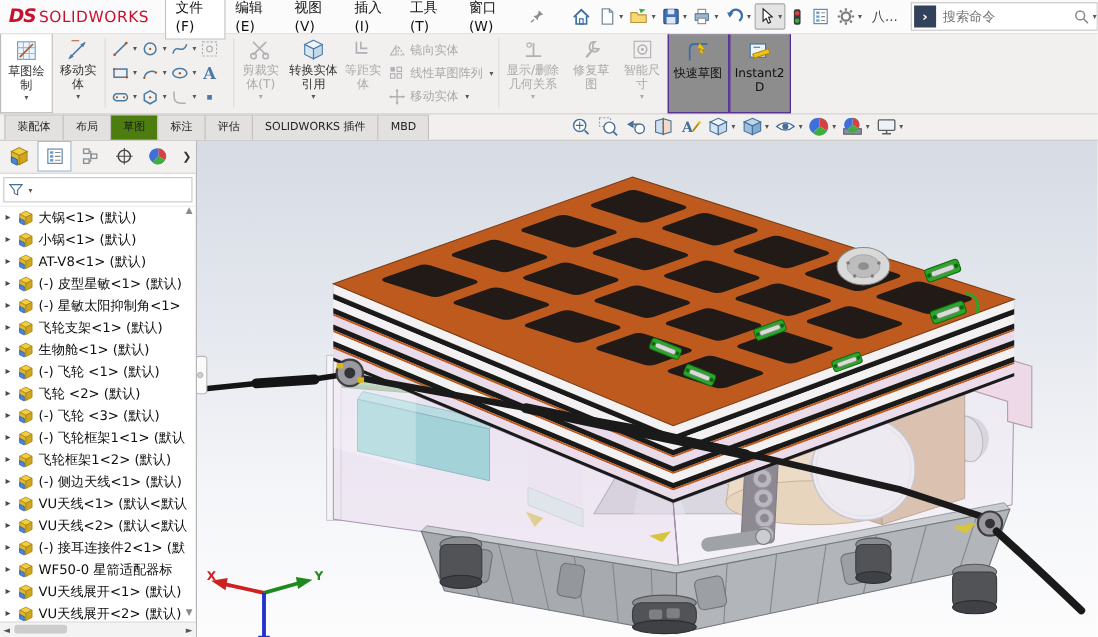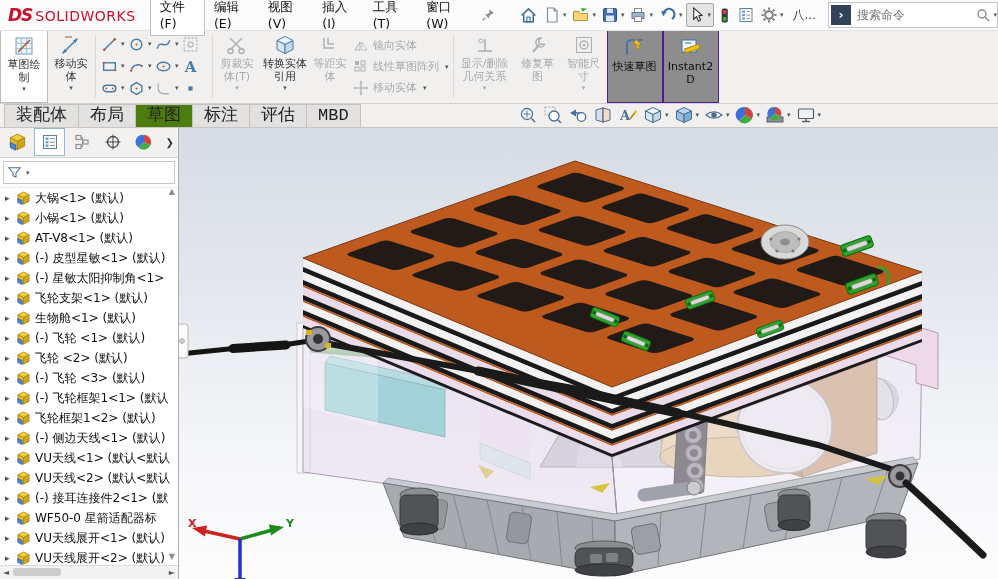--- a/index.html
+++ b/index.html
@@ -38,22 +38,22 @@
   .bigbtn.dark .lbl{width:50px;}
   .disabled,.disabled .dcaret{color:#a9a9a9!important;}
   .entity-grid{display:grid;grid-template-columns:repeat(4,27px);grid-auto-rows:22px;padding:3px 2px 0 4px;}
   .ent{display:flex;align-items:center;gap:1px;}
   .stackcol{display:flex;flex-direction:column;justify-content:center;font-size:11px;padding:0 3px;}
   .stackrow{display:flex;align-items:center;height:21px;gap:4px;white-space:nowrap;}
   
   .tabstrip{position:absolute;left:0;top:103px;width:998px;height:24px;background:#f1f0ef;
             border-bottom:1px solid #c7c5c3;z-index:18;}
   .tabs{display:flex;align-items:flex-end;height:24px;padding-left:4px;}
-  .tab{height:22px;line-height:22px;padding:0 11px;font-size:17px;background:#e3e1df;border:1px solid #c4c2c0;
-       border-bottom:none;margin-right:-1px;color:#222;white-space:nowrap;font-family:Liberation Mono, monospace;}
+  .tab{height:22px;line-height:22px;padding:0 11px;font-size:10px;background:#e3e1df;border:1px solid #c4c2c0;
+       border-bottom:none;margin-right:-1px;color:#222;white-space:nowrap;}
   .tab.active{background:#4d7c0f;}
   .hud{position:absolute;left:518px;top:2px;display:flex;align-items:center;gap:5px;}
   .hudbtn{display:flex;align-items:center;}
   
   .panel{position:absolute;left:0;top:127px;width:178px;height:452px;background:#fff;z-index:15;
          border-right:1px solid #adadad;}
   .ptabs{height:30px;background:#f2f1f0;border-bottom:1px solid #d5d5d5;display:flex;align-items:center;padding-left:3px;gap:2px;}
   .ptab{width:29px;height:26px;display:flex;align-items:center;justify-content:center;}
   .ptab.sel{background:#fff;border:1px solid #94b8d8;}
   .pchev{margin-left:auto;font-size:10px;color:#333;padding:0 4px;}
@@ -418,20 +418,21 @@
   </div>
 </div>
 
 <div class="tabstrip">
   <div class="tabs">
     <span class="tab">装配体</span>
     <span class="tab">布局</span>
     <span class="tab active">草图</span>
     <span class="tab">标注</span>
     <span class="tab">评估</span>
+    <span class="tab">SOLIDWORKS 插件</span>
     <span class="tab">MBD</span>
   </div>
   <div class="hud">
     <span class="hudbtn">
         <svg width="20" height="20" viewBox="0 0 20 20">
           <circle cx="9" cy="9" r="5.5" fill="#fff" stroke="#4a6f96" stroke-width="1.3"></circle>
           <line x1="13.5" y1="13.5" x2="17" y2="17" stroke="#4a6f96" stroke-width="1.6"></line>
           <line x1="9" y1="5.5" x2="9" y2="12.5" stroke="#4a6f96"></line>
           <line x1="5.5" y1="9" x2="12.5" y2="9" stroke="#4a6f96"></line>
         </svg>

